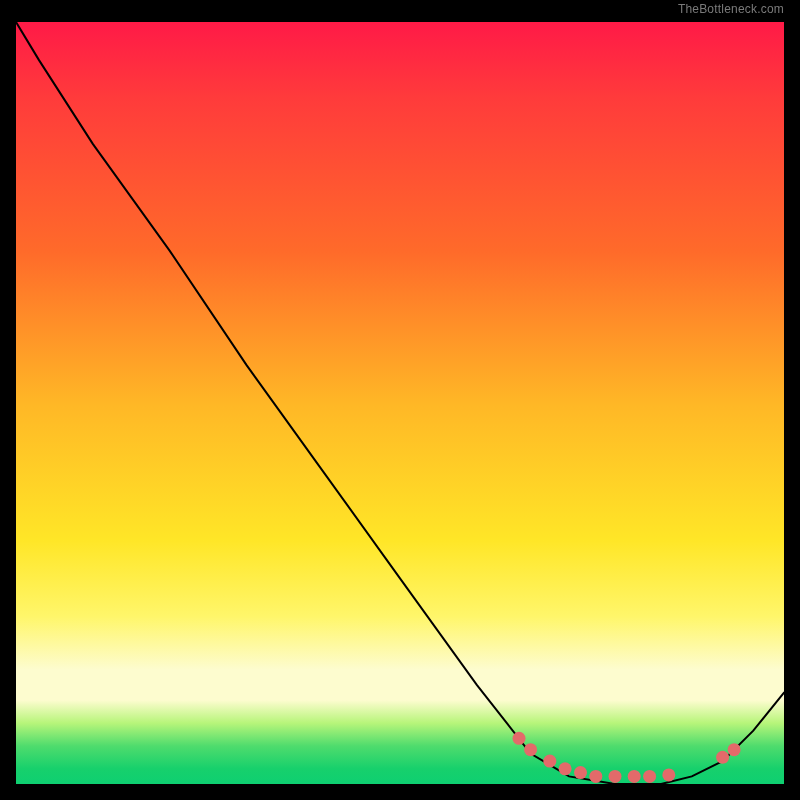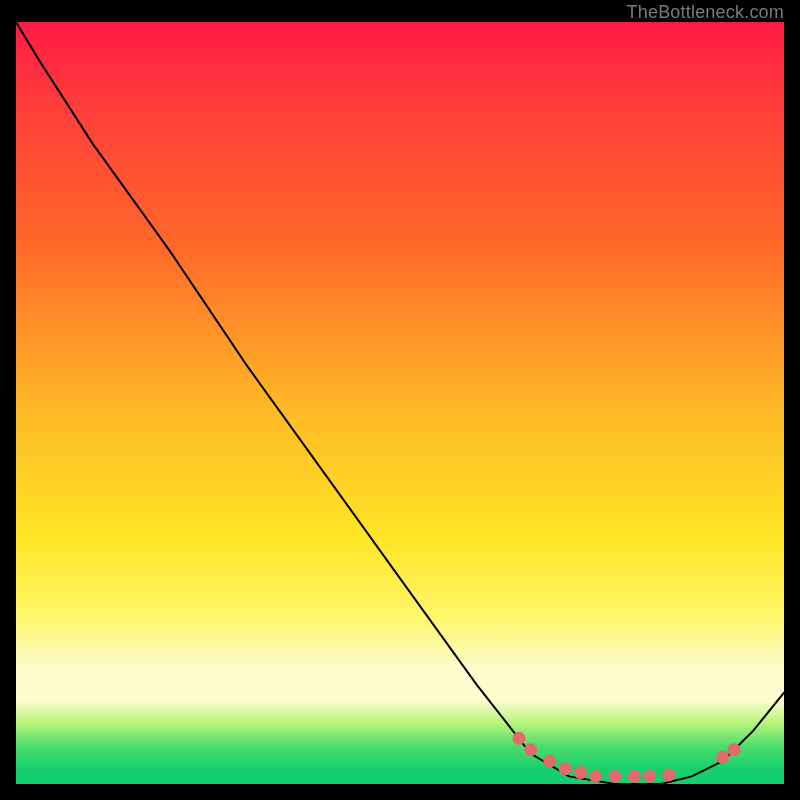--- a/index.html
+++ b/index.html
@@ -39,21 +39,21 @@
       #4fdc6d 95%,
       #17d06c 98%,
       #0ecf71 100%
     );
   }
   .attribution {
     position: absolute;
     top: 2px;
     right: 16px;
     font-family: Arial, Helvetica, sans-serif;
-    font-size: 18px;
+    font-size: 12px;
     color: #7a7a7a;
     letter-spacing: 0.2px;
   }
   svg.curve {
     position: absolute;
     left: 0;
     top: 0;
     width: 768px;
     height: 762px;
   }

